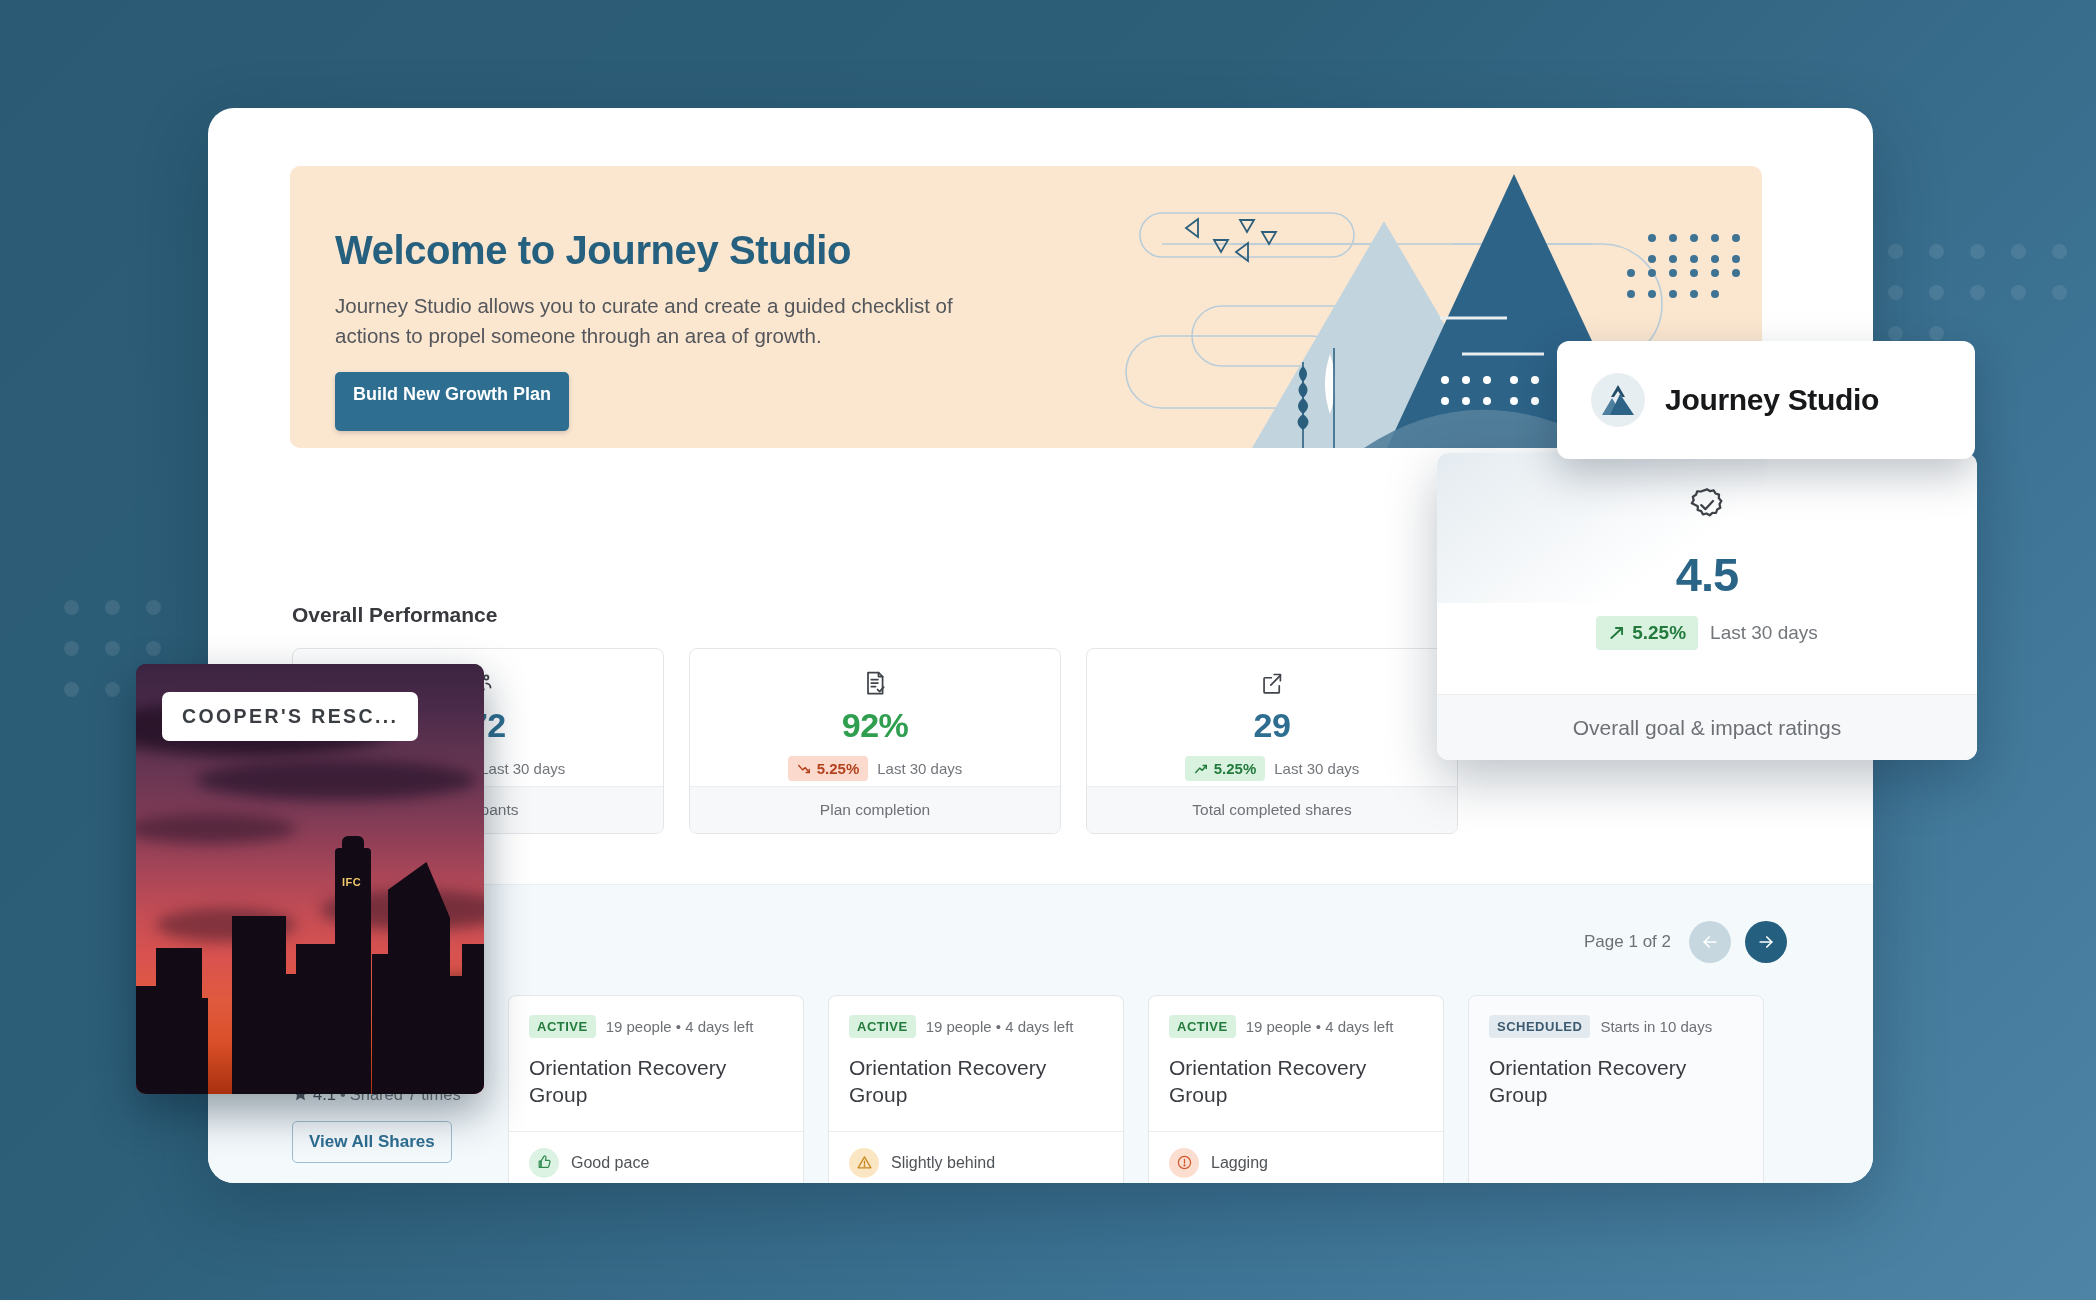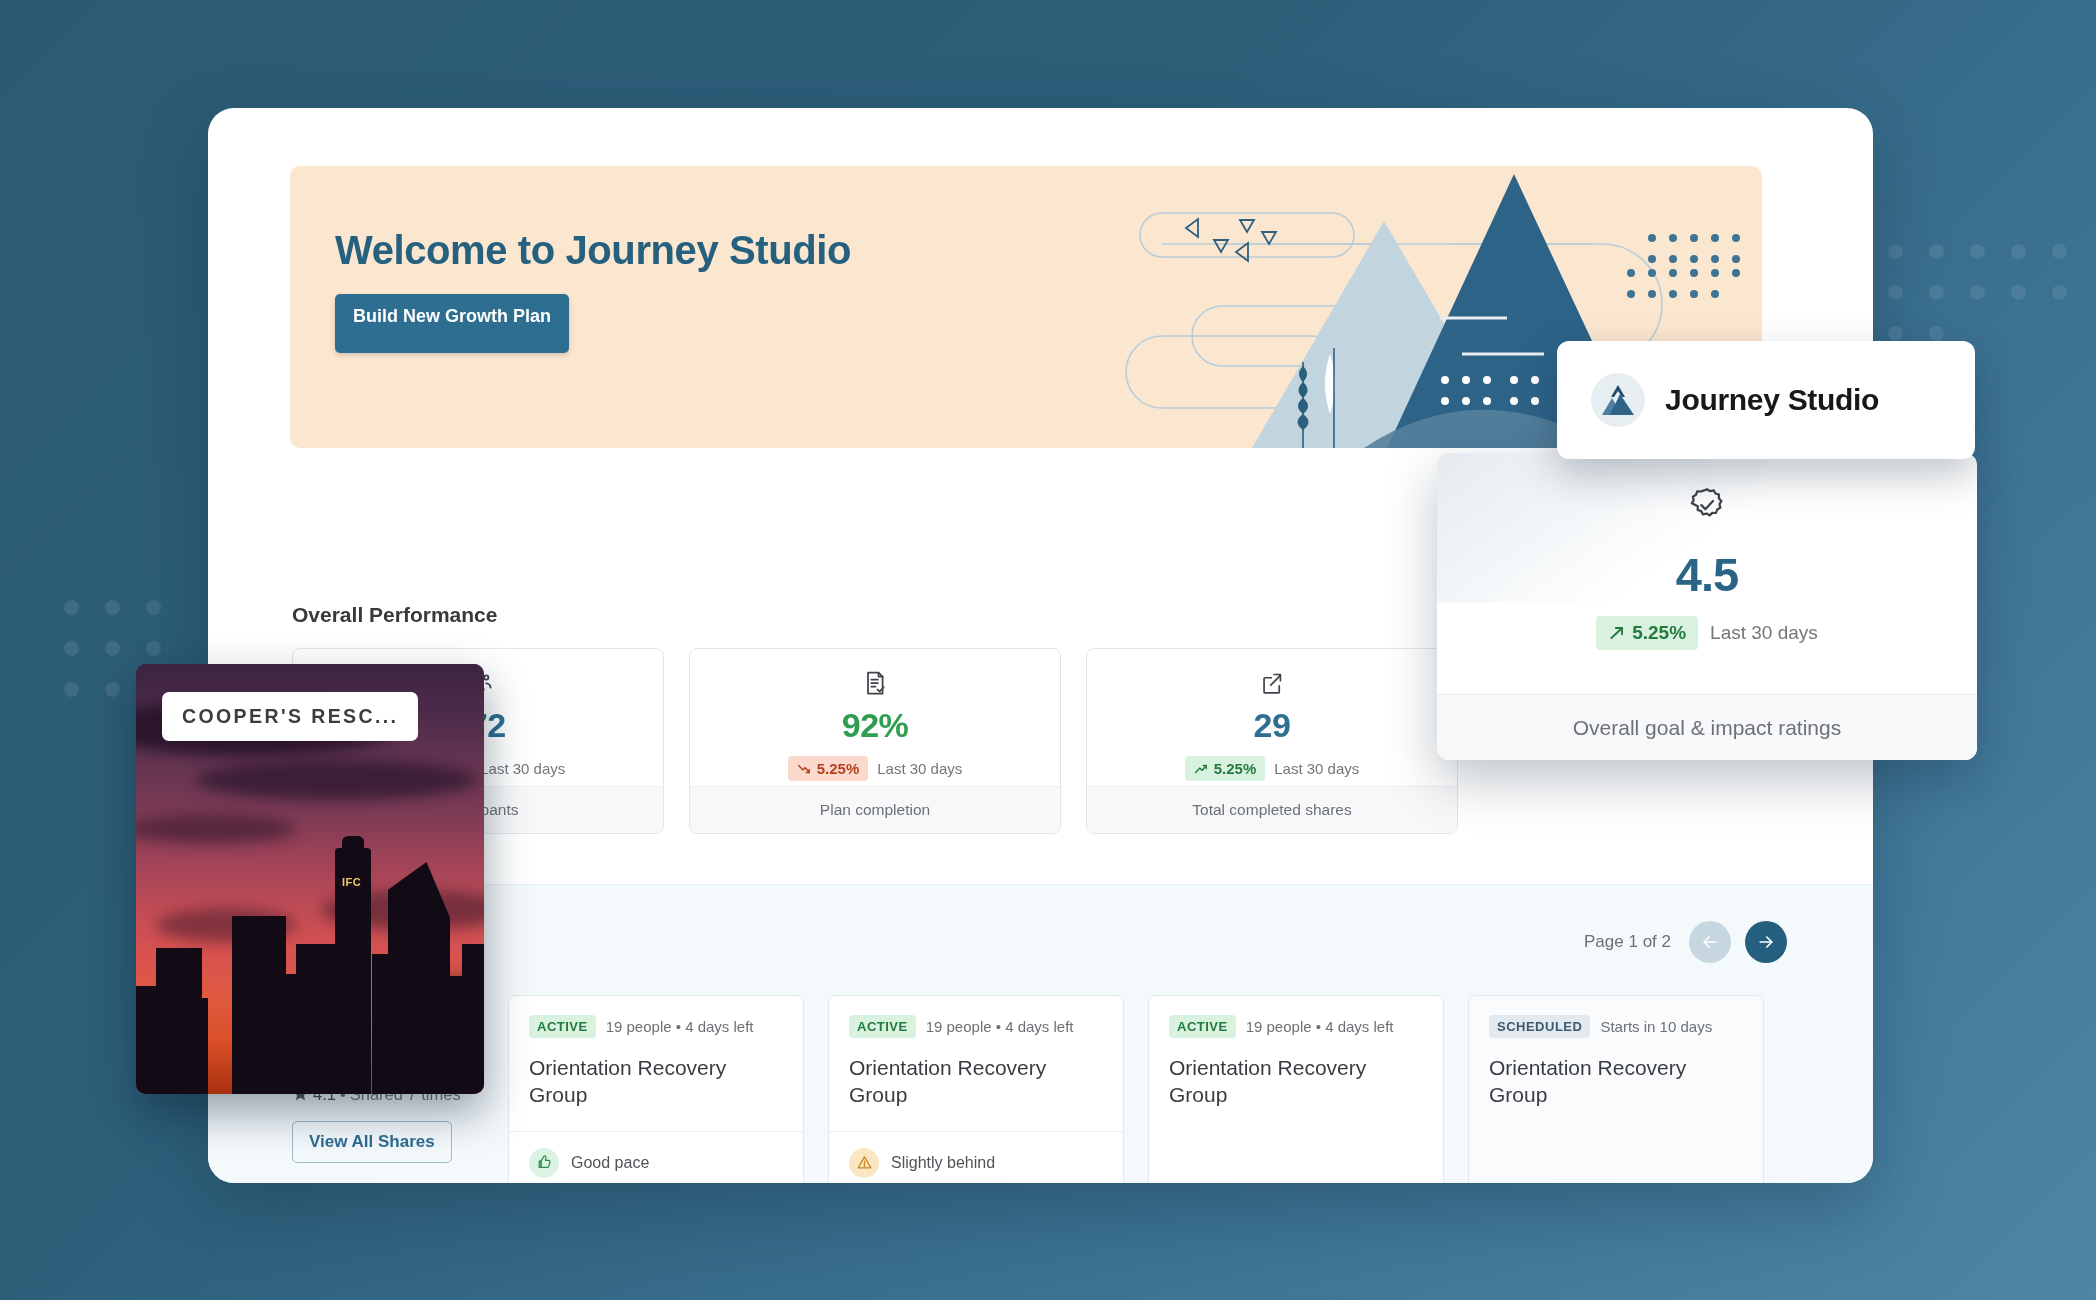--- a/index.html
+++ b/index.html
@@ -325,20 +325,21 @@
         <circle cx="509" cy="128" r="4"></circle>
           <circle cx="530" cy="128" r="4"></circle>
           <circle cx="551" cy="128" r="4"></circle>
           <circle cx="572" cy="128" r="4"></circle>
           <circle cx="593" cy="128" r="4"></circle>
       </g>
     </svg>
 
     <div class="hero-copy">
       <h1 class="hero-title">Welcome to Journey Studio</h1>
+      <p class="hero-sub">Journey Studio allows you to curate and create a guided checklist of actions to propel someone through an area of growth.</p>
       <button class="hero-btn">Build New Growth Plan</button>
     </div>
   </section>
 
   <div class="section-label">Overall Performance</div>
 
   <div class="stats-row">
 
     <div class="stat-card">
       <div class="stat-body">
@@ -494,20 +495,30 @@
         </div>
 
         <div class="plan-card">
           <div class="plan-card-top">
             <div class="pc-head">
               <span class="badge badge-active">ACTIVE</span>
               <span class="pc-sub">19 people  •  4 days left</span>
             </div>
             <div class="pc-title">Orientation Recovery Group</div>
           </div>
+          <div class="plan-card-foot">
+            <span class="st-dot st-lag">
+              <svg width="17" height="17" viewBox="0 0 24 24" fill="none" stroke="currentColor" stroke-width="1.8" stroke-linecap="round">
+                <circle cx="12" cy="12" r="8.6"></circle>
+                  <line x1="12" y1="7.6" x2="12" y2="13"></line>
+                  <circle cx="12" cy="16.2" r="0.7" fill="currentColor"></circle>
+              </svg>
+            </span>
+            <span>Lagging</span>
+          </div>
         </div>
 
         <div class="plan-card muted">
           <div class="plan-card-top">
             <div class="pc-head">
               <span class="badge badge-sched">SCHEDULED</span>
               <span class="pc-sub">Starts in 10 days</span>
             </div>
             <div class="pc-title">Orientation Recovery Group</div>
           </div>

